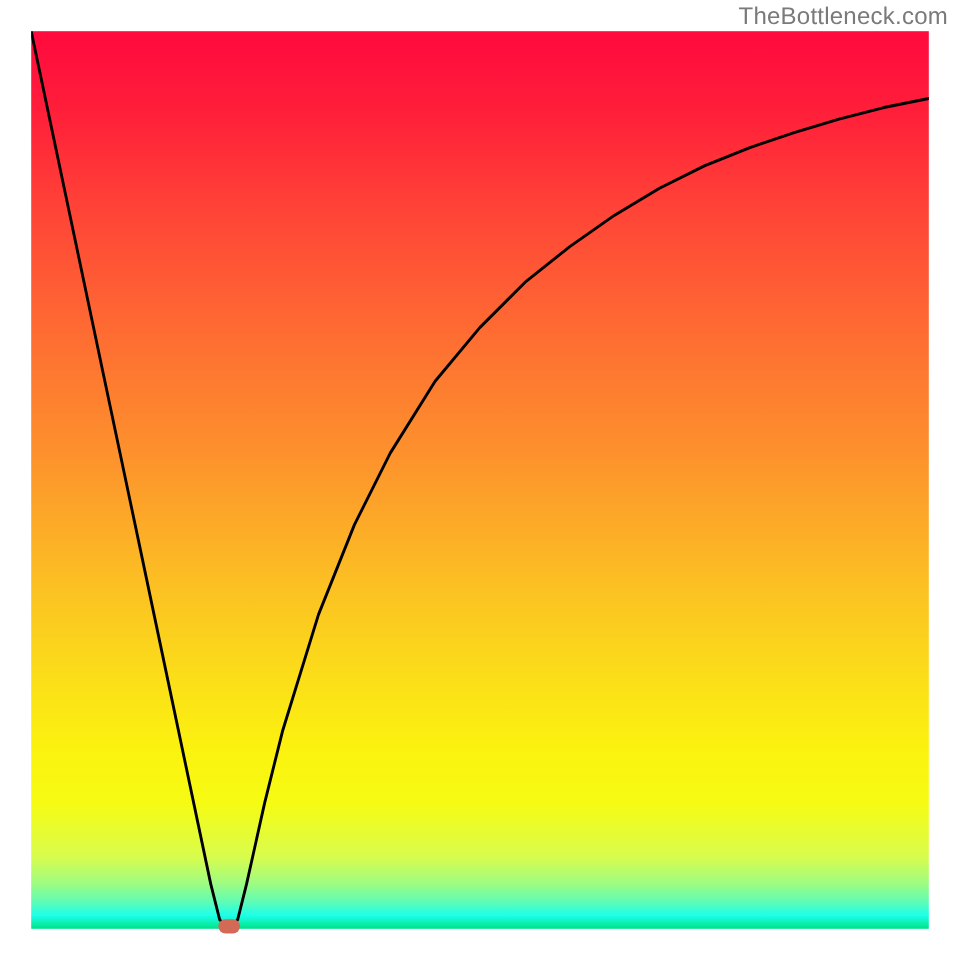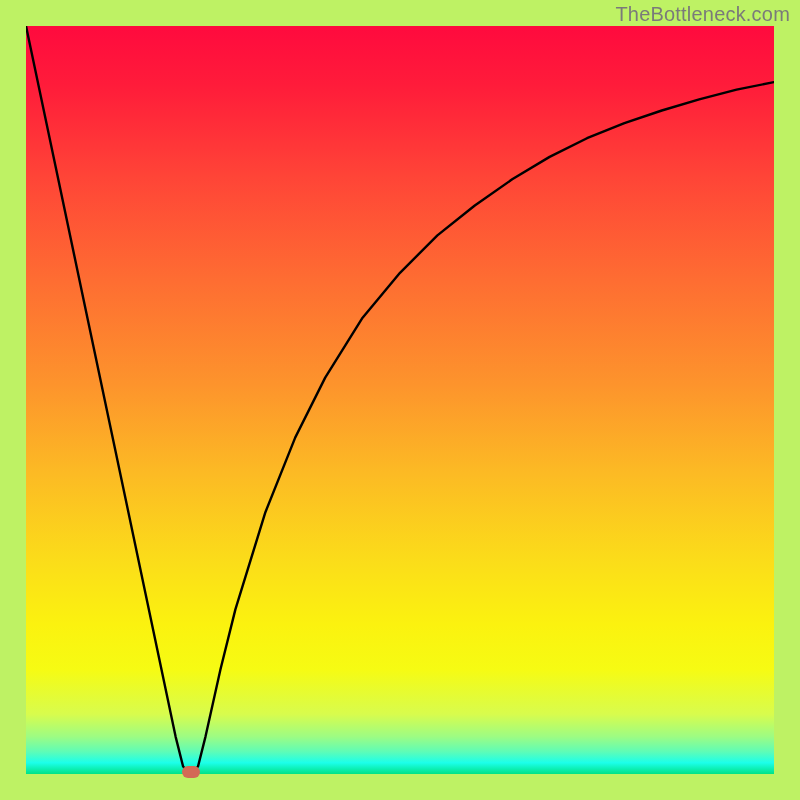--- a/index.html
+++ b/index.html
@@ -8,21 +8,21 @@
     width: 800px;
     height: 800px;
     background: #000;
     overflow: hidden;
     font-family: Arial, Helvetica, sans-serif;
   }
   .frame {
     position: relative;
     width: 800px;
     height: 800px;
-    background: #bef264;
+    background: #ffffff;
   }
   .plot-area {
     position: absolute;
     left: 26px;
     top: 26px;
     width: 748px;
     height: 748px;
     
     background: linear-gradient(
       to bottom,

